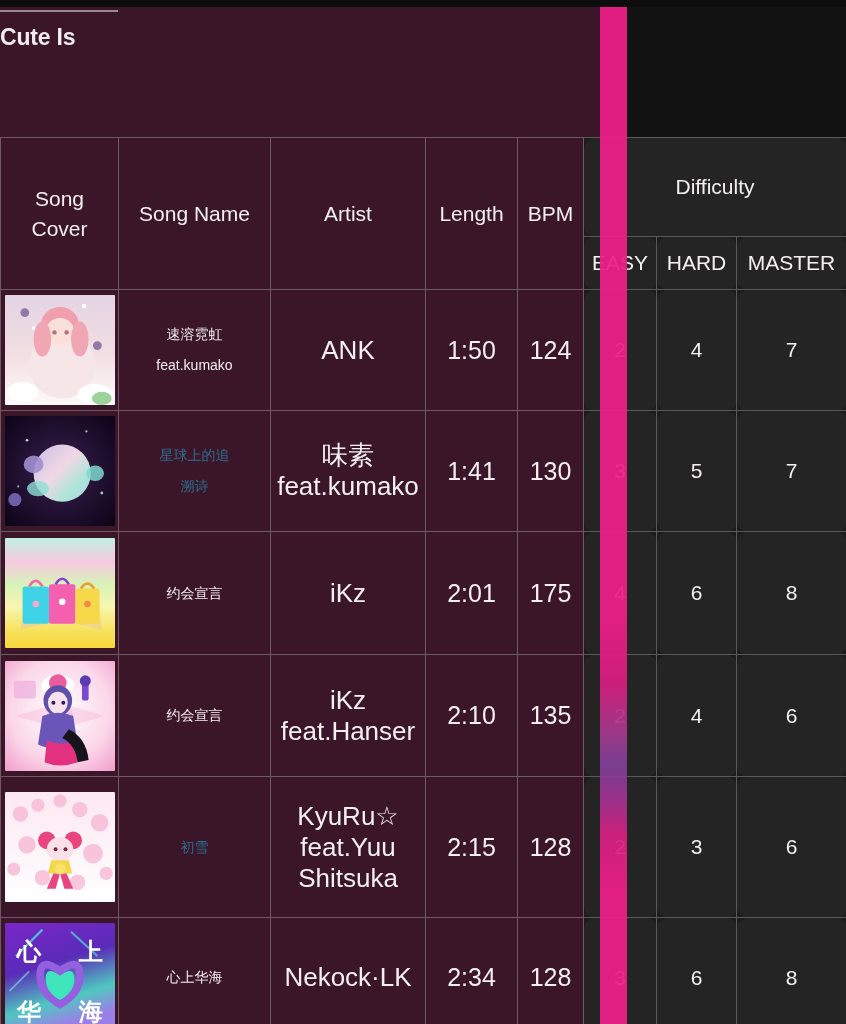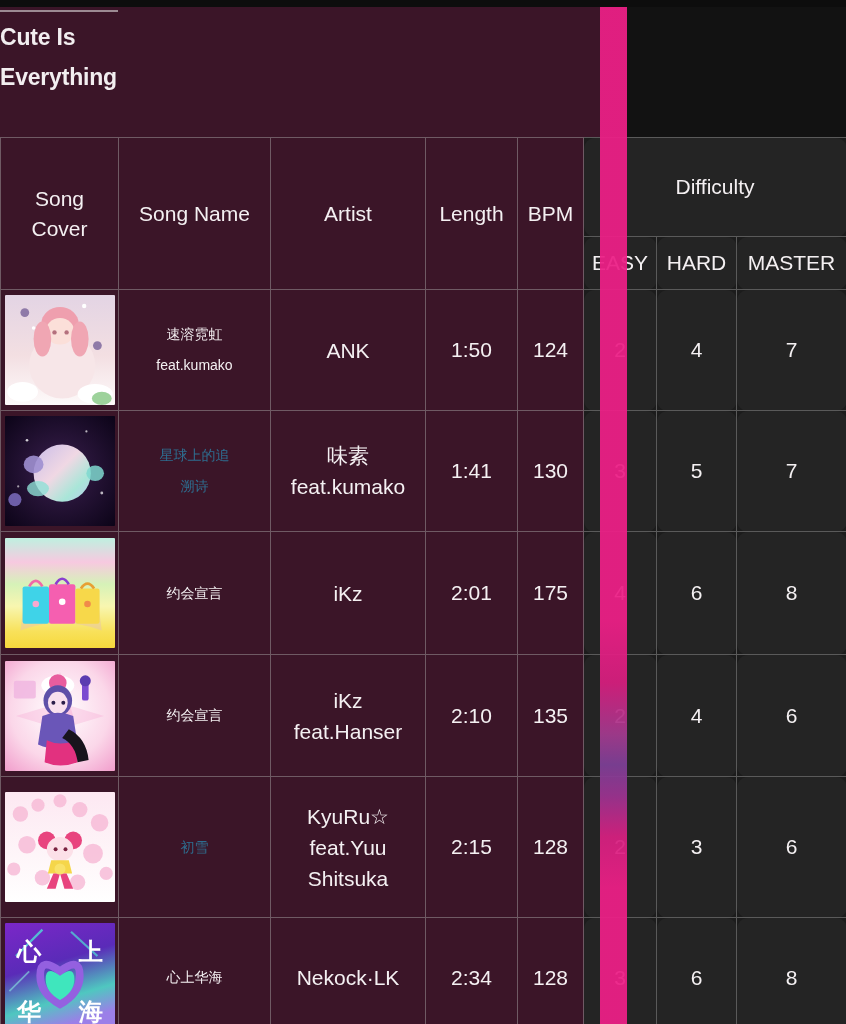--- a/index.html
+++ b/index.html
@@ -121,25 +121,25 @@
   .cover svg { display:block; width:100%; height:100%; }
 
   td.song-name {
     font-size: 14px;
     line-height: 31px;
     color: #f4f0f2;
     padding: 2px 4px;
   }
   td.song-name.link { color: #2e6d8f; text-align: center; }
   td.artist {
-    font-size: 21px;
+    font-size: 26px;
     line-height: 31px;
     padding: 2px 4px;
   }
-  td.num { font-size: 21px; }
+  td.num { font-size: 25px; }
   td.diff { font-size: 21px; }
 
   .r1 td { height: 120px; }
   .r2 td { height: 120px; }
   .r3 td { height: 122px; }
   .r4 td { height: 121px; }
   .r5 td { height: 140px; }
   .r6 td { height: 119px; }
 
   
@@ -165,21 +165,20 @@
 </style>
 </head>
 <body>
 
 <div id="page">
 
   <div class="title-band">
     <div class="title-rule"></div>
     <div class="title-text">
       <div>Cute Is</div>
-      <div>Everything</div>
     </div>
   </div>
   <div class="title-right-black"></div>
 
   <table class="songs">
     <colgroup>
       <col class="c-cover">
         <col class="c-name">
         <col class="c-artist">
       <col class="c-length">

